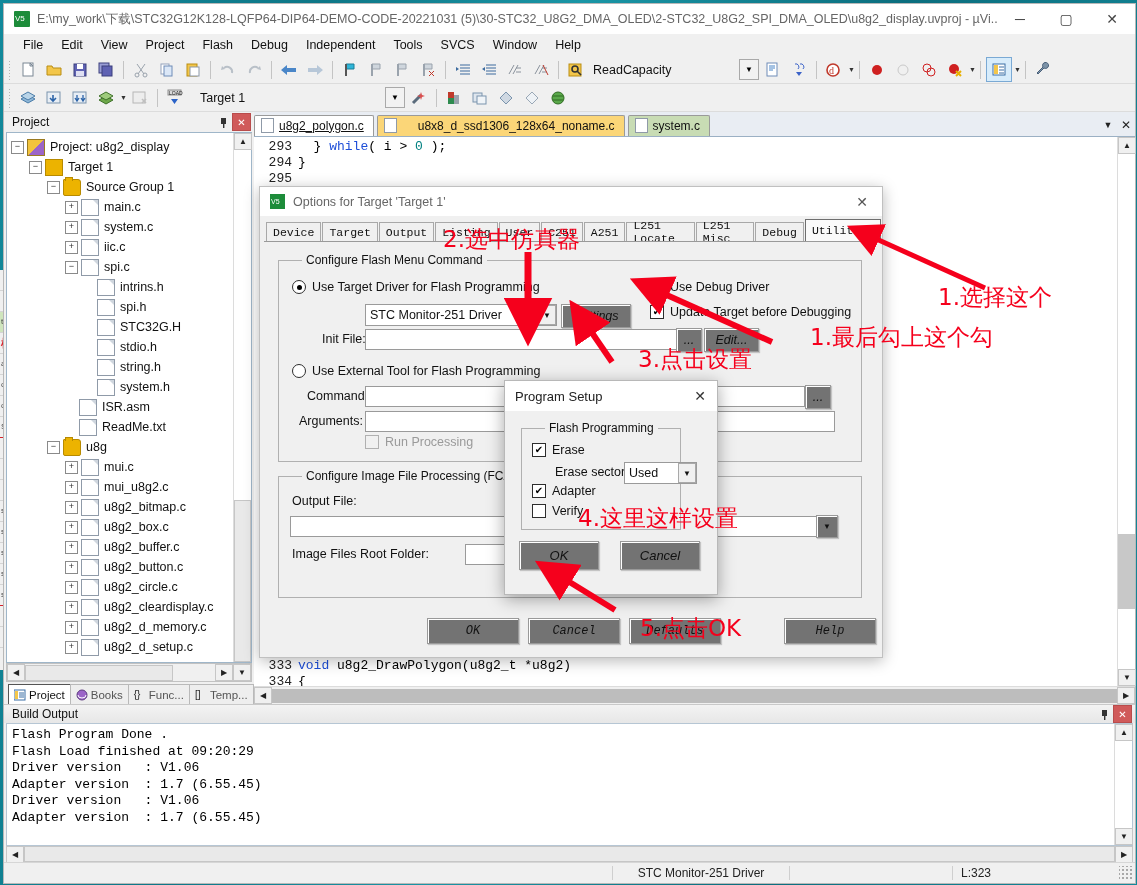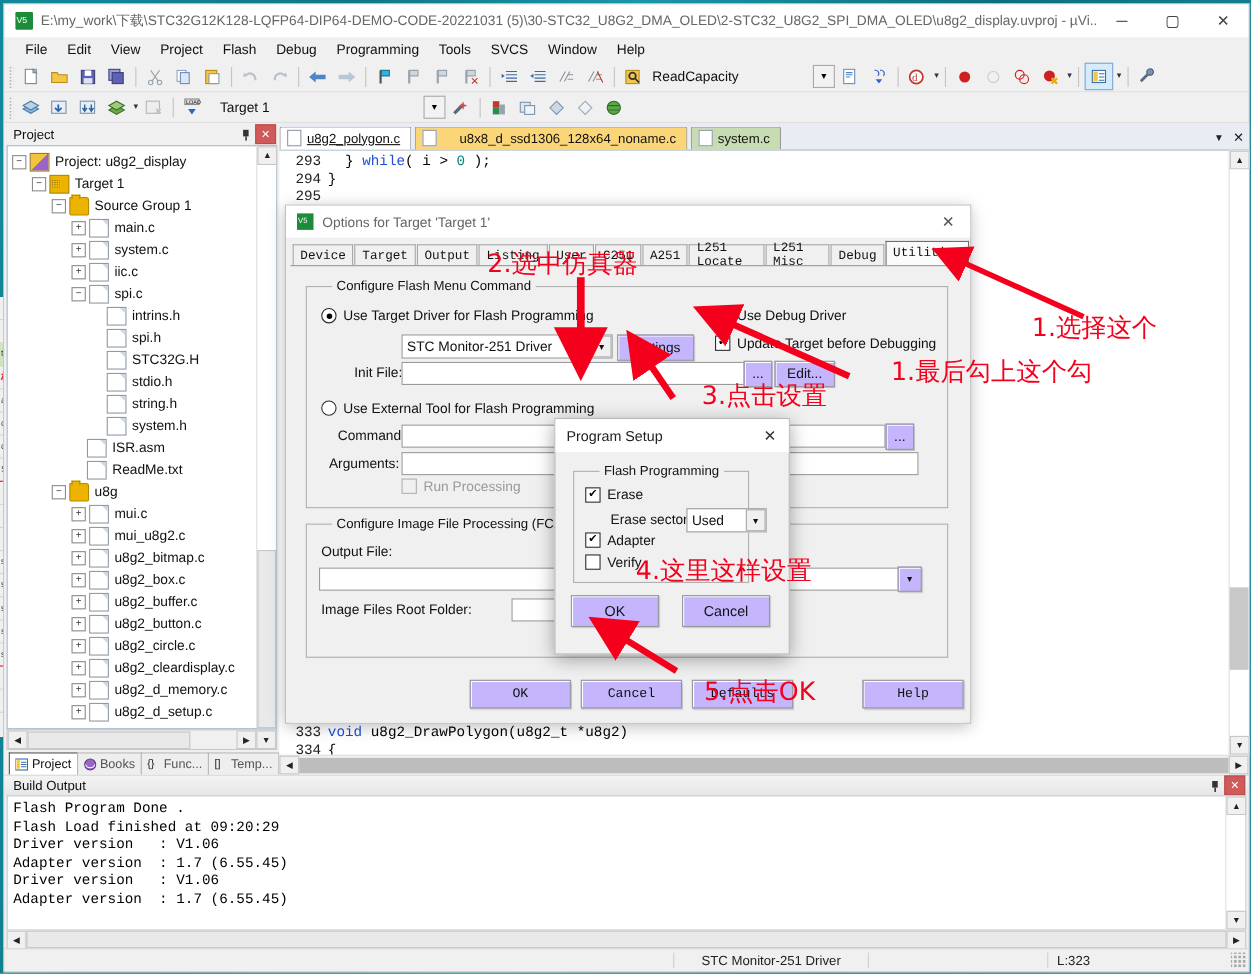--- a/index.html
+++ b/index.html
@@ -154,22 +154,22 @@
   .rd{width:12px;height:12px;border:1px solid #2d2d2d;background:#fff;border-radius:50%;
      display:inline-flex;align-items:center;justify-content:center;flex:0 0 auto;}
   .rd i{width:5px;height:5px;background:#000;border-radius:50%;display:block;}
   .row{display:flex;align-items:center;gap:6px;font-size:12.5px;color:#111;}
   .tfield{background:#fff;border:1px solid #9a9a9a;height:19px;display:flex;align-items:center;
      padding-left:4px;font-size:12.5px;color:#111;}
   .combo{background:#fff;border:1px solid #9a9a9a;height:20px;display:flex;align-items:center;
      padding-left:4px;font-size:12.5px;color:#111;}
   .combo .ar{margin-left:auto;width:16px;height:18px;background:#f0f0f0;border:1px solid #a9a9a9;
      display:flex;align-items:center;justify-content:center;font-size:8px;color:#111;}
-  .btn{background:#c4b5fd;border:1px solid #999;height:22px;display:flex;align-items:center;
-     justify-content:center;font-size:12.5px;color:#111;box-shadow:inset 1px 1px 0 #fff, 1px 1px 1px rgba(0,0,0,.18);}
+  .btn{background:#737373;border:1px solid #999;height:22px;display:flex;align-items:center;
+     justify-content:center;font-size:12.5px;color:#111;box-shadow:inset 1px 1px 0 #fff, 1px 1px 1px rgba(0,0,0,.18);font-style:italic;}
   .btn.mono{font-family:"Liberation Mono","DejaVu Sans Mono",monospace;font-size:12px;}
   .gray{color:#9a9a9a;}
 
   
   #psdlg{position:absolute;left:504px;top:380px;width:212px;height:213px;background:#f0f0f0;
      border:1px solid #b8b8b8;box-shadow:0 4px 16px rgba(0,0,0,.35);}
   #pshead{height:30px;background:#fff;display:flex;align-items:center;}
   #pshead .t{flex:1 1 auto;padding-left:10px;font-size:13px;color:#222;}
   #pshead .x{width:34px;height:30px;display:flex;align-items:center;justify-content:center;font-size:14px;color:#333;}
 
@@ -214,21 +214,21 @@
     <div class="wbtn close">✕</div>
   </div>
 
   <div id="menubar">
     <div>File</div>
     <div>Edit</div>
     <div>View</div>
     <div>Project</div>
     <div>Flash</div>
     <div>Debug</div>
-    <div>Programming</div>
+    <div>Independent</div>
     <div>Tools</div>
     <div>SVCS</div>
     <div>Window</div>
     <div>Help</div>
   </div>
 
   <div class="toolbar">
     <div class="grip"></div>
     <div class="tbtn">
       <svg width="16" height="16">

